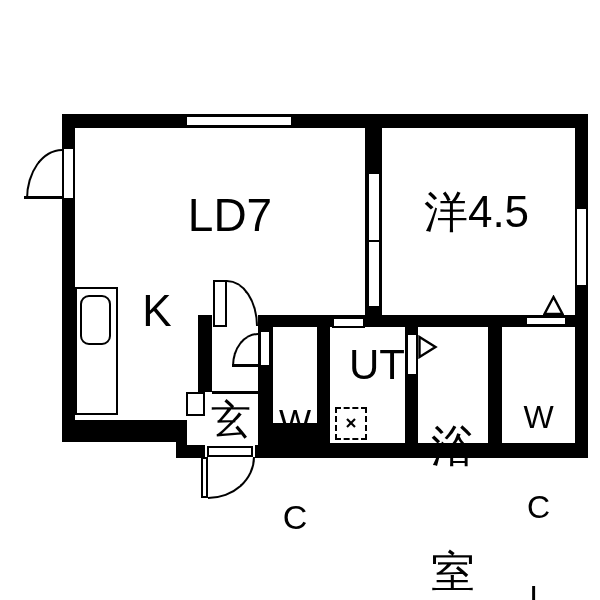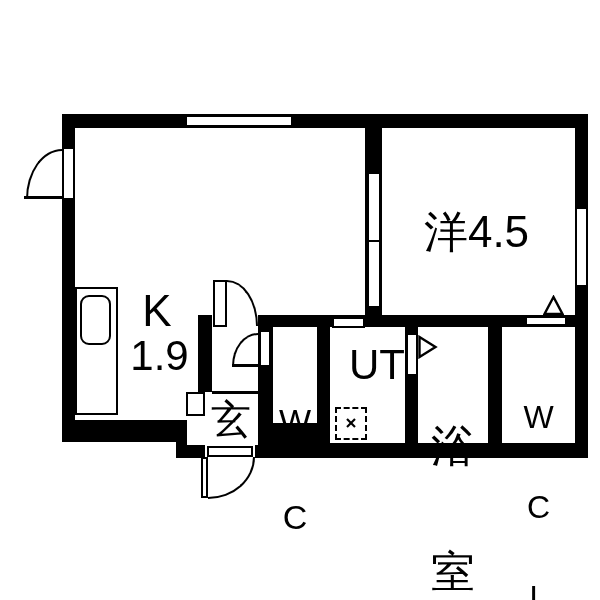--- a/index.html
+++ b/index.html
@@ -80,23 +80,23 @@
     <line x1="2" y1="2" x2="10" y2="10" stroke="#000" stroke-width="2.2"></line>
     <line x1="10" y1="2" x2="2" y2="10" stroke="#000" stroke-width="2.2"></line>
   </svg>
   <svg class="abs" style="left:418px;top:335px;" width="20" height="24">
     <polygon points="1.5,2 17.5,12 1.5,22" fill="#fff" stroke="#000" stroke-width="2.4"></polygon>
   </svg>
   <svg class="abs" style="left:543px;top:295px;" width="21" height="21">
     <polygon points="10.5,2 1.5,19 19.5,19" fill="#fff" stroke="#000" stroke-width="2.4"></polygon>
   </svg>
 
-  <div class="label" style="left:414px;top:210px;width:125px;font-size:44px;">洋4.5</div>
+  <div class="label" style="left:175px;top:192px;width:110px;font-size:46px;">LD7</div>
+  <div class="label" style="left:414px;top:190px;width:125px;font-size:44px;">洋4.5</div>
   <div class="label" style="left:132px;top:289px;width:50px;font-size:44px;">K</div>
-  <div class="label" style="left:122px;top:335px;width:75px;font-size:42px;">1.9</div>
   <div class="label stack" style="left:273px;top:341px;width:44px;font-size:34px;line-height:32px;">
     <span>W</span>
     <span>C</span>
   </div>
   <div class="label" style="left:330px;top:344px;width:75px;font-size:42px;text-align:right;">UT</div>
   <div class="label stack" style="left:418px;top:341px;width:70px;font-size:44px;line-height:42px;">
     <span>浴</span>
     <span>室</span>
   </div>
   <div class="label stack" style="left:502px;top:342px;width:73px;font-size:32px;line-height:30px;">

